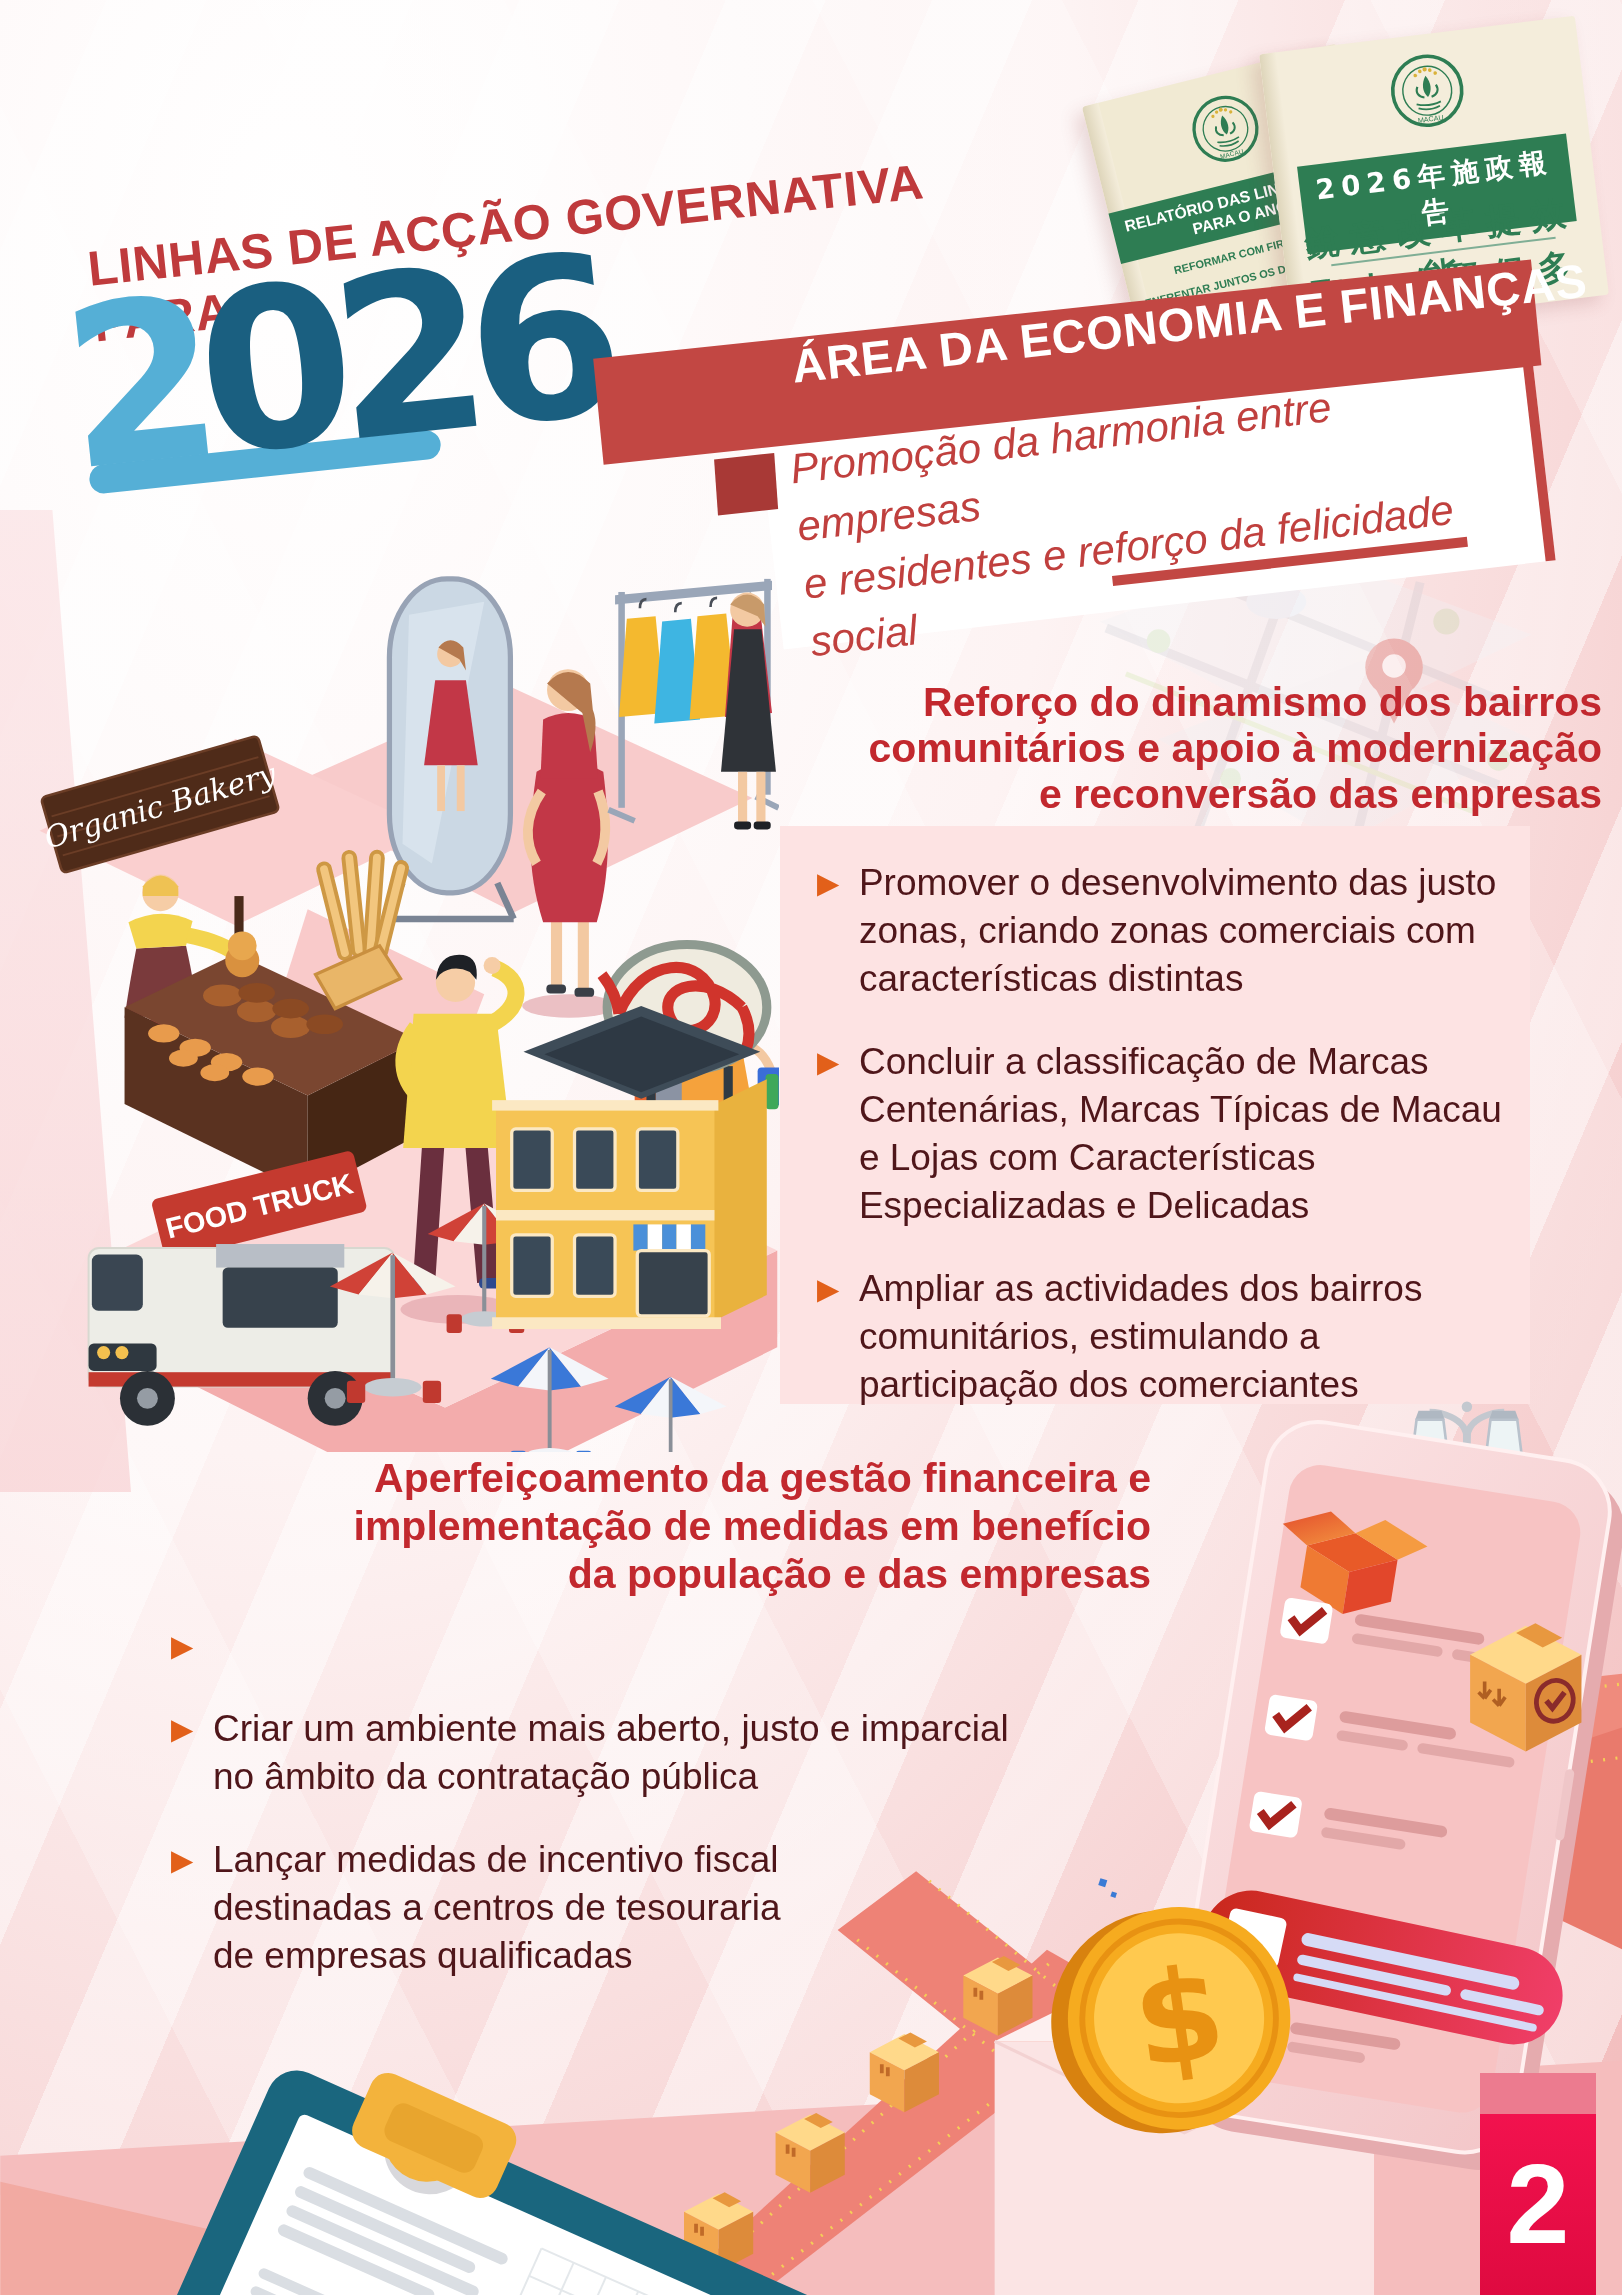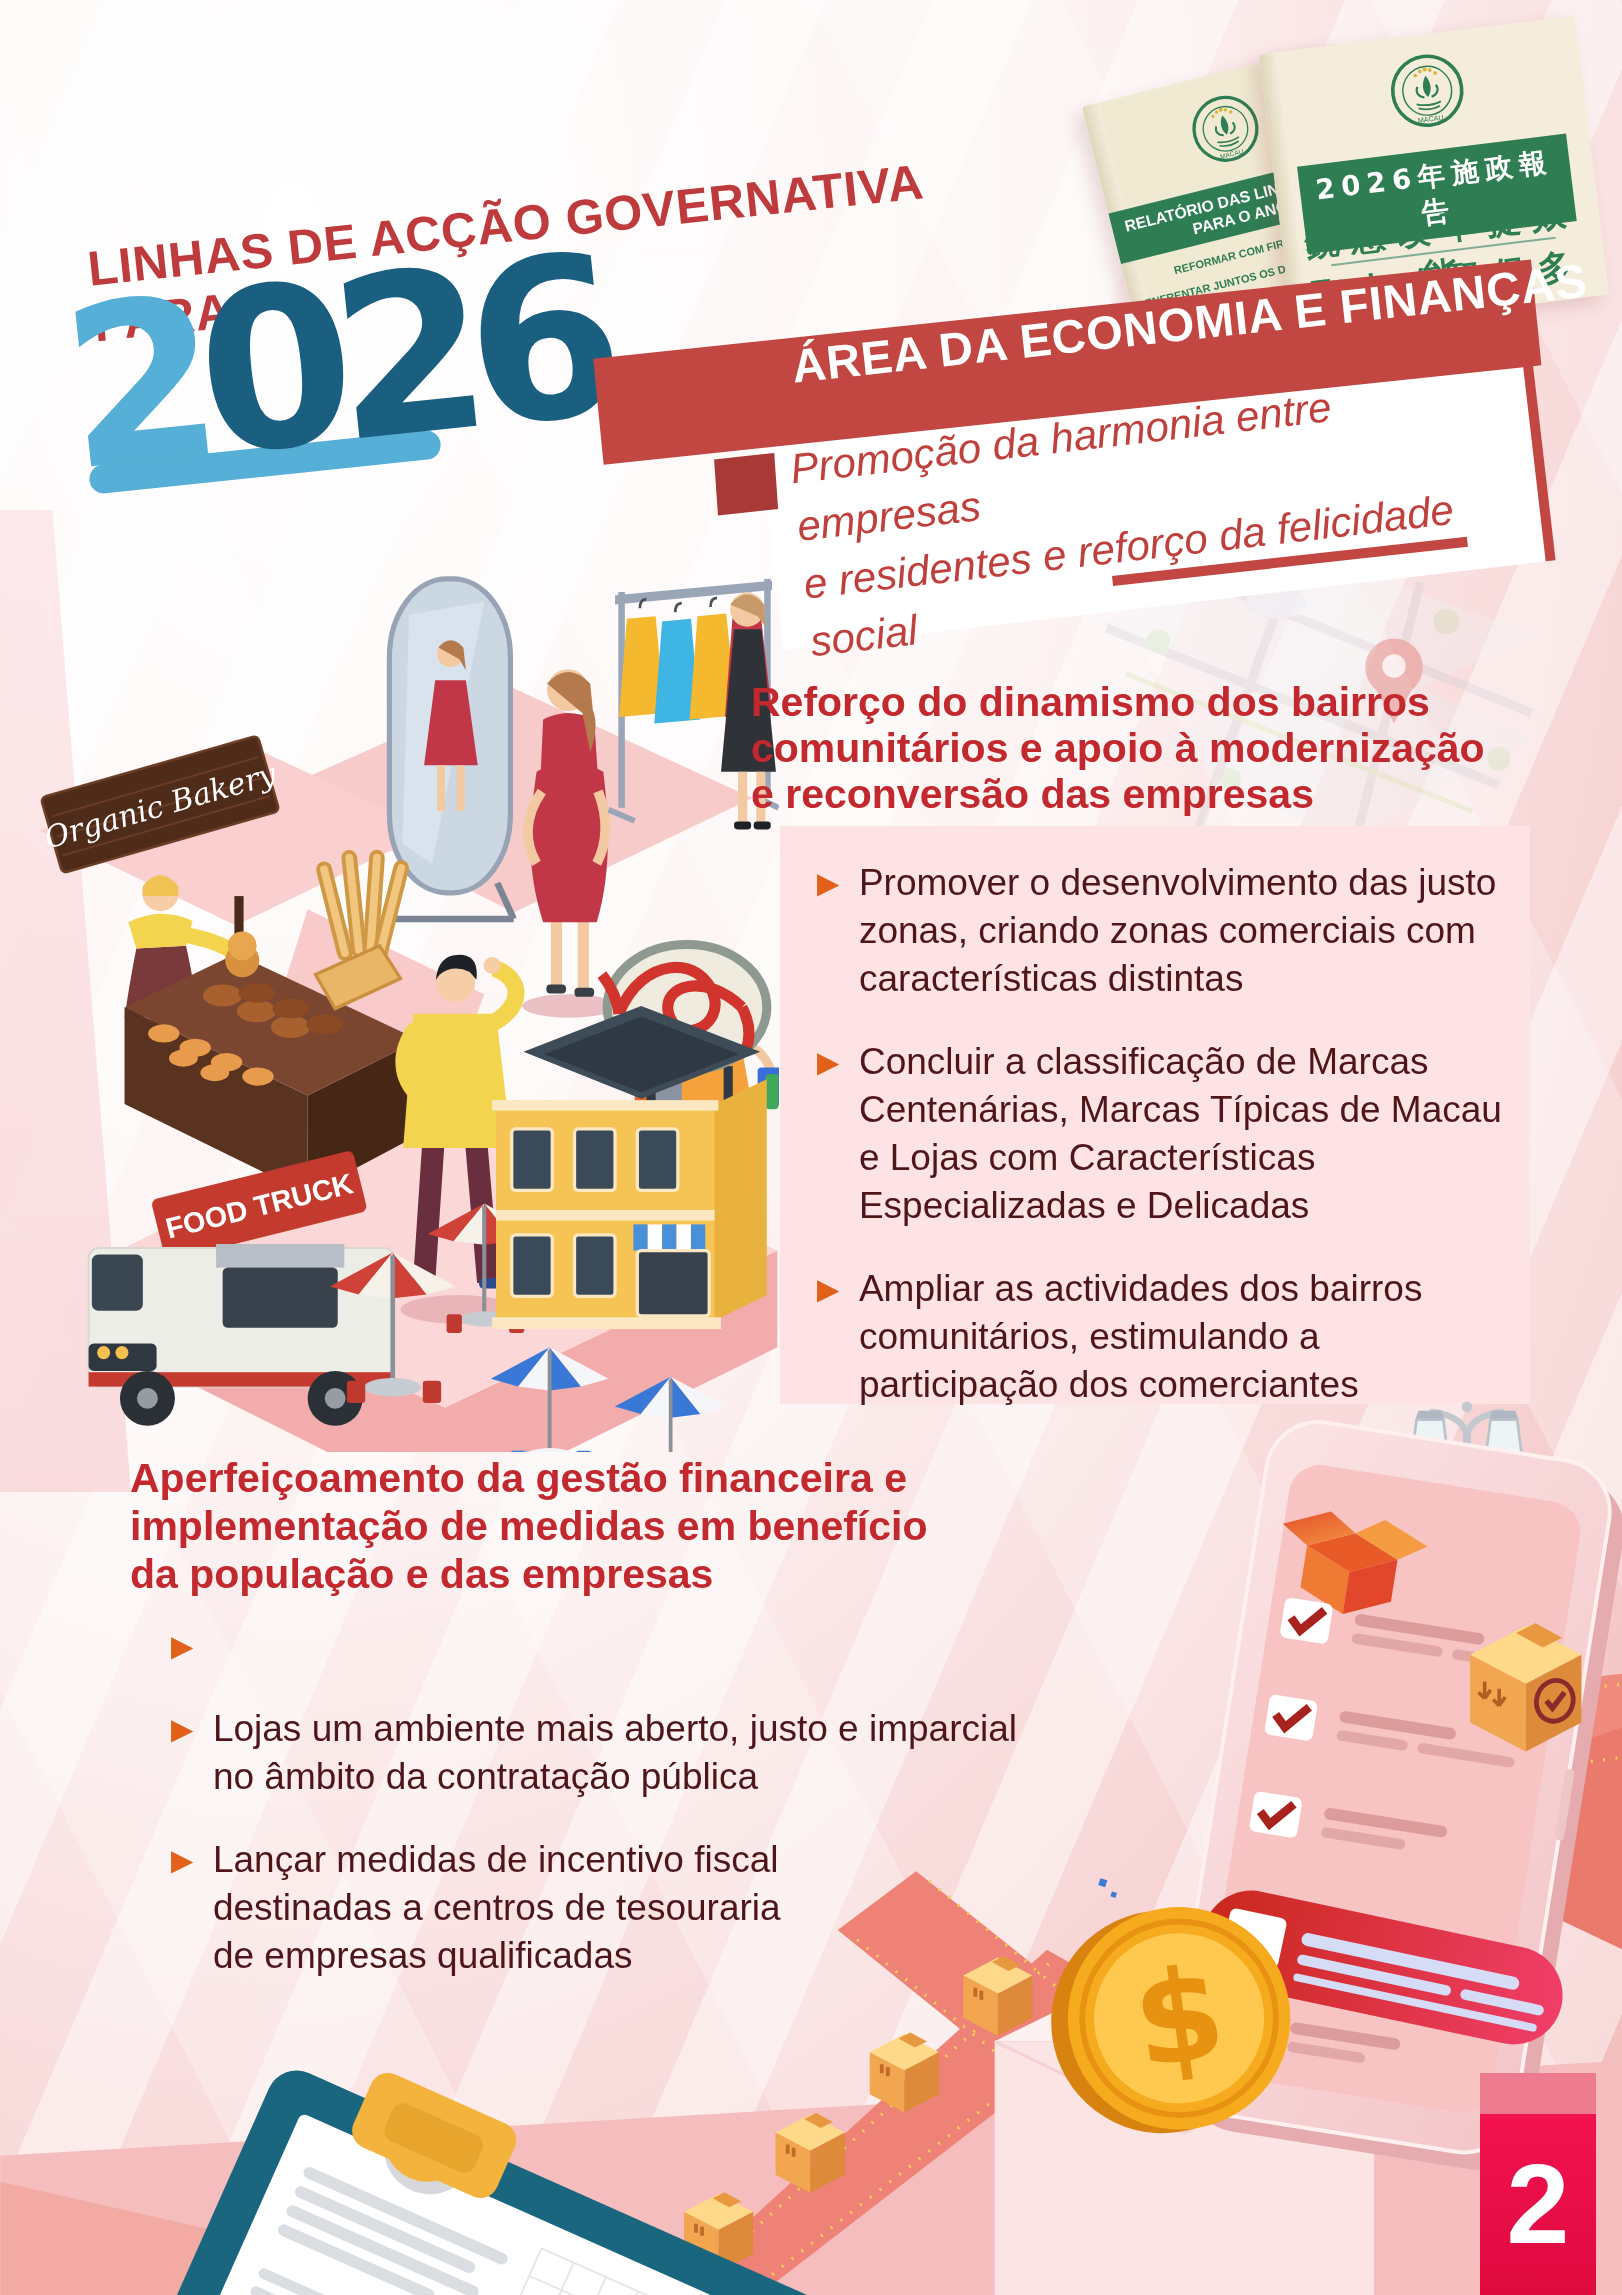--- a/index.html
+++ b/index.html
@@ -49,21 +49,21 @@
     border-right:10.5px solid #c24743; padding:17px 6.5px 6.5px 27.5px;}
   .subcard .txt{color:#c0403e; font-size:42px; line-height:58px; font-style:italic; font-weight:500;}
   .sub-underline{left:1112px; top:576px; width:357px; height:9.8px; background:#c24743;
     transform:rotate(-6.3deg); transform-origin:0 0; z-index:6;}
 
   
   .map-sketch{left:1080px; top:543px; opacity:.3; z-index:1;}
 
   
   .panel1{left:780px; top:826px; width:750px; height:578px; background:#fde3e3; z-index:2;}
-  .heading{color:#c2282e; font-weight:bold; font-size:41px; line-height:46px; z-index:3;}
+  .heading{color:#c2282e; font-weight:bold; font-size:41px; line-height:46px; z-index:3;text-align:right;}
   .h1{left:751px; top:679px; width:851px;}
   .h2{left:120px; top:1454px; width:1021px; line-height:48px;margin-left:10px;}
   .bullets{z-index:3; list-style:none; margin:0; padding:0;}
   .bullets li{display:flex; align-items:flex-start; margin-bottom:35px;}
   .bullets .arr{color:#e2601a; font-size:29px; line-height:48px; margin-right:19.6px; font-family:"DejaVu Sans",sans-serif;}
   .bullets .bt{color:#4f161a; font-size:37px; line-height:48px;}
   .bl1{left:817px; top:859px; width:713px;}
   .bl2{left:171px; top:1622px; width:1021px;}
 
   
@@ -453,21 +453,21 @@
 
   <div class="abs heading h2 pre">Aperfeiçoamento da gestão financeira e
 implementação de medidas em benefício
 da população e das empresas</div>
   <ul class="abs bullets bl2">
     <li>
         <span class="arr">▶</span>
       </li>
     <li>
         <span class="arr">▶</span>
-        <span class="bt pre">Lojas um ambiente mais aberto, justo e imparcial
+        <span class="bt pre">Criar um ambiente mais aberto, justo e imparcial
 no âmbito da contratação pública</span>
       </li>
     <li>
         <span class="arr">▶</span>
         <span class="bt pre">Lançar medidas de incentivo fiscal
 destinadas a centros de tesouraria
 de empresas qualificadas</span>
       </li>
   </ul>
 

